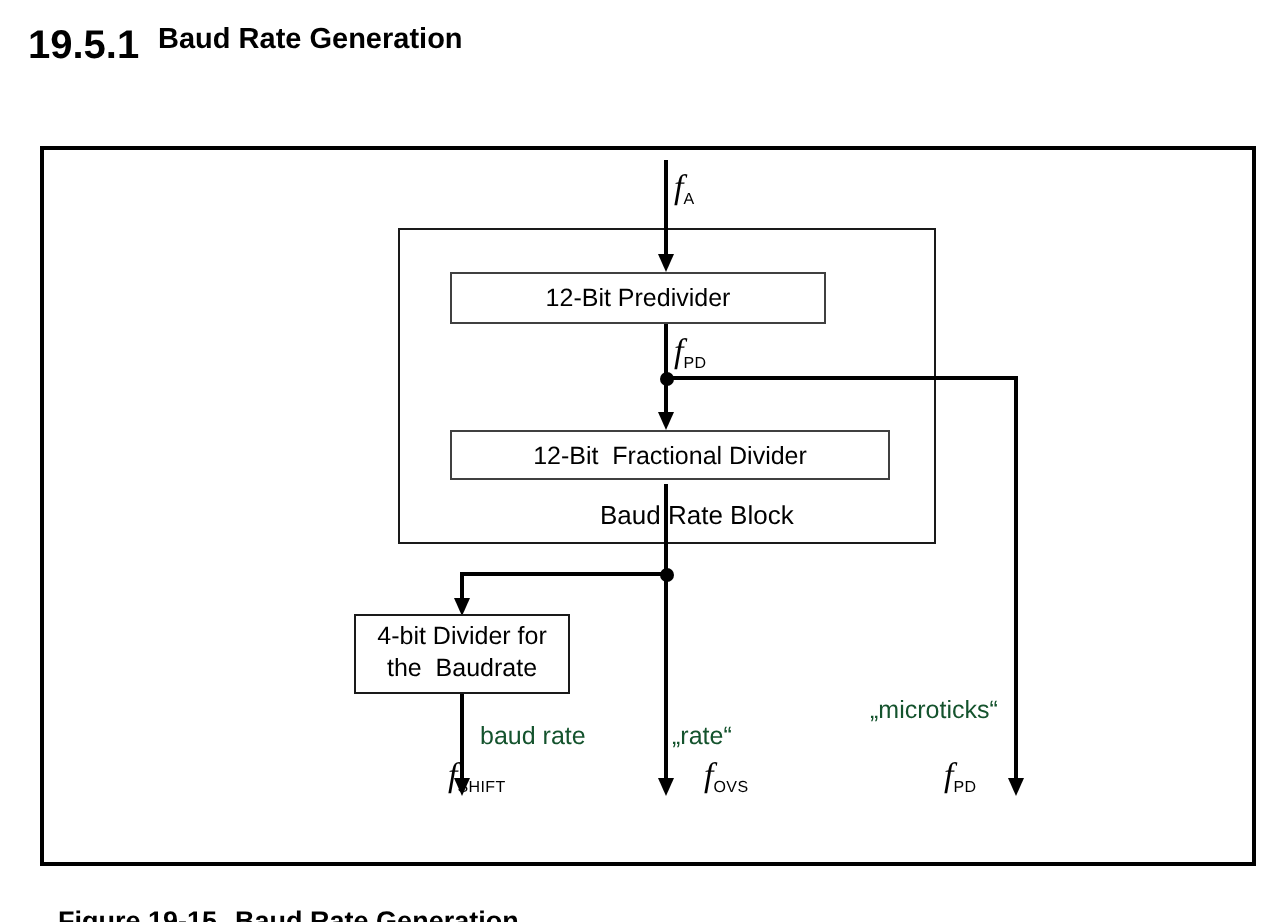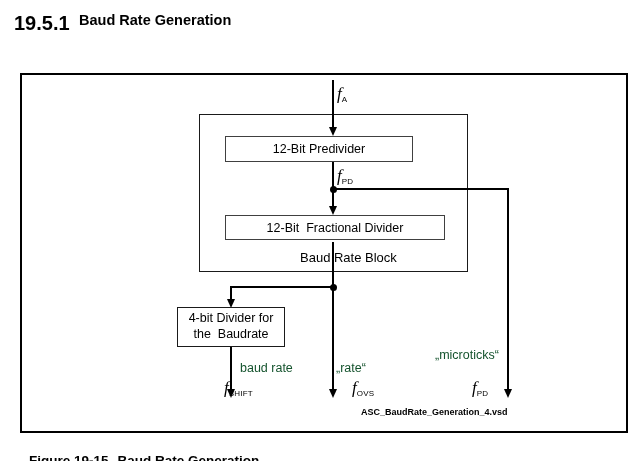--- a/index.html
+++ b/index.html
@@ -100,19 +100,18 @@
   <span class="abs graylab" style="left:240px;top:361px;">baud rate</span>
   <span class="abs graylab" style="left:336px;top:361px;">„rate“</span>
   <span class="abs graylab" style="left:435px;top:348px;">„microticks“</span>
 
   <span class="abs fsig" style="left:224px;top:378px;"><span class="fsym">f</span><span class="fsub">SHIFT</span></span>
 
   <span class="abs fsig" style="left:352px;top:378px;"><span class="fsym">f</span><span class="fsub">OVS</span></span>
 
   <span class="abs fsig" style="left:472px;top:378px;"><span class="fsym">f</span><span class="fsub">PD</span></span>
 
-  <span class="abs vsd" style="left:361px;top:407px;">ASC_BaudRate_Generation_4.vsd</span>
 
   <div class="abs figcap" style="left:14px;top:438px;">
     <span>Figure 19-15</span><span class="gap">Baud Rate Generation</span>
   </div>
 
 </div>
 
 </body></html>

